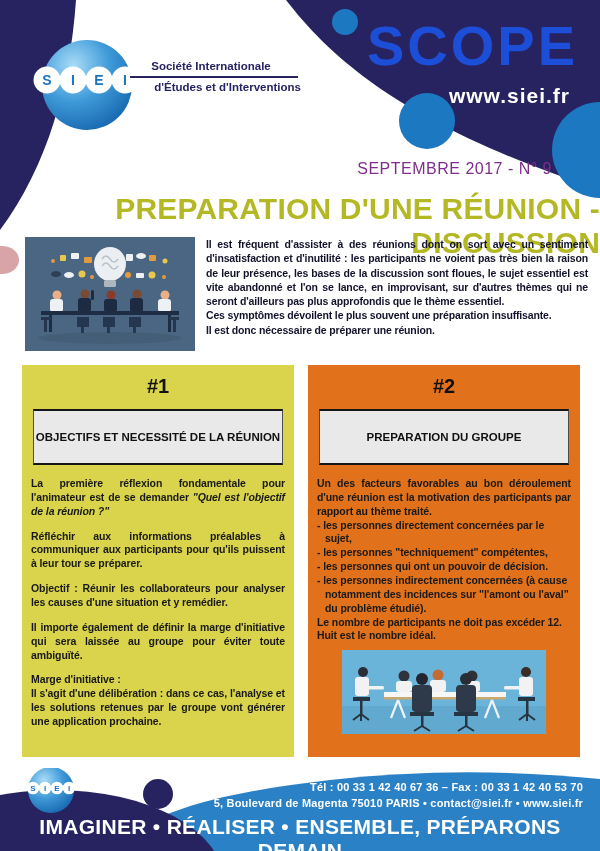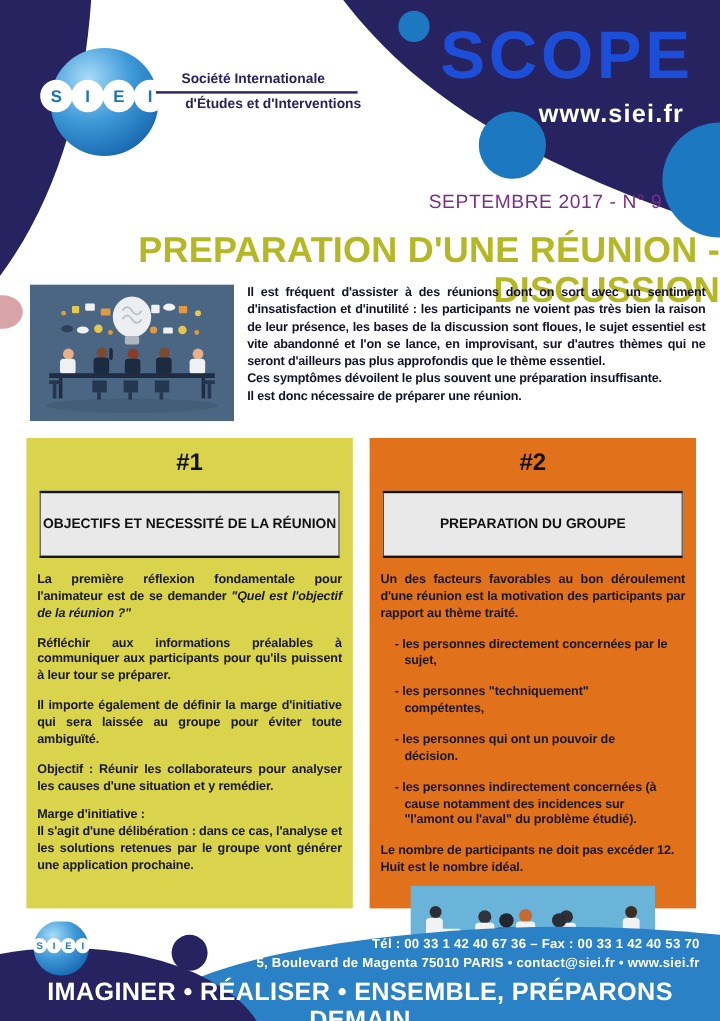--- a/index.html
+++ b/index.html
@@ -28,21 +28,21 @@
   .cols{position:absolute;top:365px;left:22px;display:flex;gap:14px;}
   .panel{width:272px;height:392px;box-sizing:border-box;padding:8px 9px;}
   .panel-yellow{background:#d9d44b;}
   .panel-orange{background:#e2711b;}
   .panel-number{text-align:center;font-size:20px;font-weight:800;color:#111;margin:2px 0 11px;}
   .panel-bar{background:#e9e9e9;border-top:2px solid #161616;border-bottom:2px solid #161616;border-left:1px solid #4d4d4d;border-right:1px solid #4d4d4d;
              margin:0 2px 12px;padding:20px 1px;text-align:center;font-size:11.5px;font-weight:700;color:#111;}
   .panel p{margin:0 0 11px;font-size:10.5px;font-weight:700;color:#191919;text-align:justify;line-height:1.32;letter-spacing:-.1px;}
   .panel p.tight{margin-bottom:0;}
   .quote{font-style:italic;}
-  .bullets p{margin:12px;text-align:left;padding-left:8px;text-indent:-8px;}
+  .bullets p{margin:0;text-align:left;padding-left:8px;text-indent:-8px;}
   .bullets{margin:0 0 0;}
   .panel-illo{display:block;margin:7px auto 0;}
 
   
   .footer{position:absolute;top:768px;left:0;width:600px;height:83px;}
   .footer svg{position:absolute;top:0;left:0;}
   .f-phone{position:absolute;top:13px;right:17px;font-size:11px;font-weight:700;color:#fff;letter-spacing:.2px;}
   .f-addr{position:absolute;top:29px;right:17px;font-size:11px;font-weight:700;color:#fff;letter-spacing:.2px;}
   .f-tag{position:absolute;top:47px;left:0;width:100%;text-align:center;font-size:21px;font-weight:800;color:#fff;letter-spacing:.3px;}
 </style>
@@ -152,22 +152,22 @@
     </div>
   </div>
 
   <div class="cols">
 
     <div class="panel panel-yellow">
       <div class="panel-number">#1</div>
       <div class="panel-bar">OBJECTIFS ET NECESSITÉ DE LA RÉUNION</div>
       <p><span>La première réflexion fondamentale pour l'animateur est de se demander </span><span class="quote">"Quel est l'objectif de la réunion ?"</span></p>
       <p>Réfléchir aux informations préalables à communiquer aux participants pour qu'ils puissent à leur tour se préparer.</p>
+      <p><b>Objectif</b><span> : Réunir les collaborateurs pour analyser les causes d'une situation et y remédier.</span></p>
       <p>Il importe également de définir la marge d'initiative qui sera laissée au groupe pour éviter toute ambiguïté.</p>
-      <p><b>Objectif</b><span> : Réunir les collaborateurs pour analyser les causes d'une situation et y remédier.</span></p>
       <p class="tight"><b>Marge d'initiative :</b></p>
       <p>Il s'agit d'une délibération : dans ce cas, l'analyse et les solutions retenues par le groupe vont générer une application prochaine.</p>
     </div>
 
     <div class="panel panel-orange">
       <div class="panel-number">#2</div>
       <div class="panel-bar">PREPARATION DU GROUPE</div>
       <p class="tight">Un des facteurs favorables au bon déroulement d'une réunion est la motivation des participants par rapport au thème traité.</p>
       <div class="bullets">
         <p>- les personnes directement concernées par le sujet,</p>

